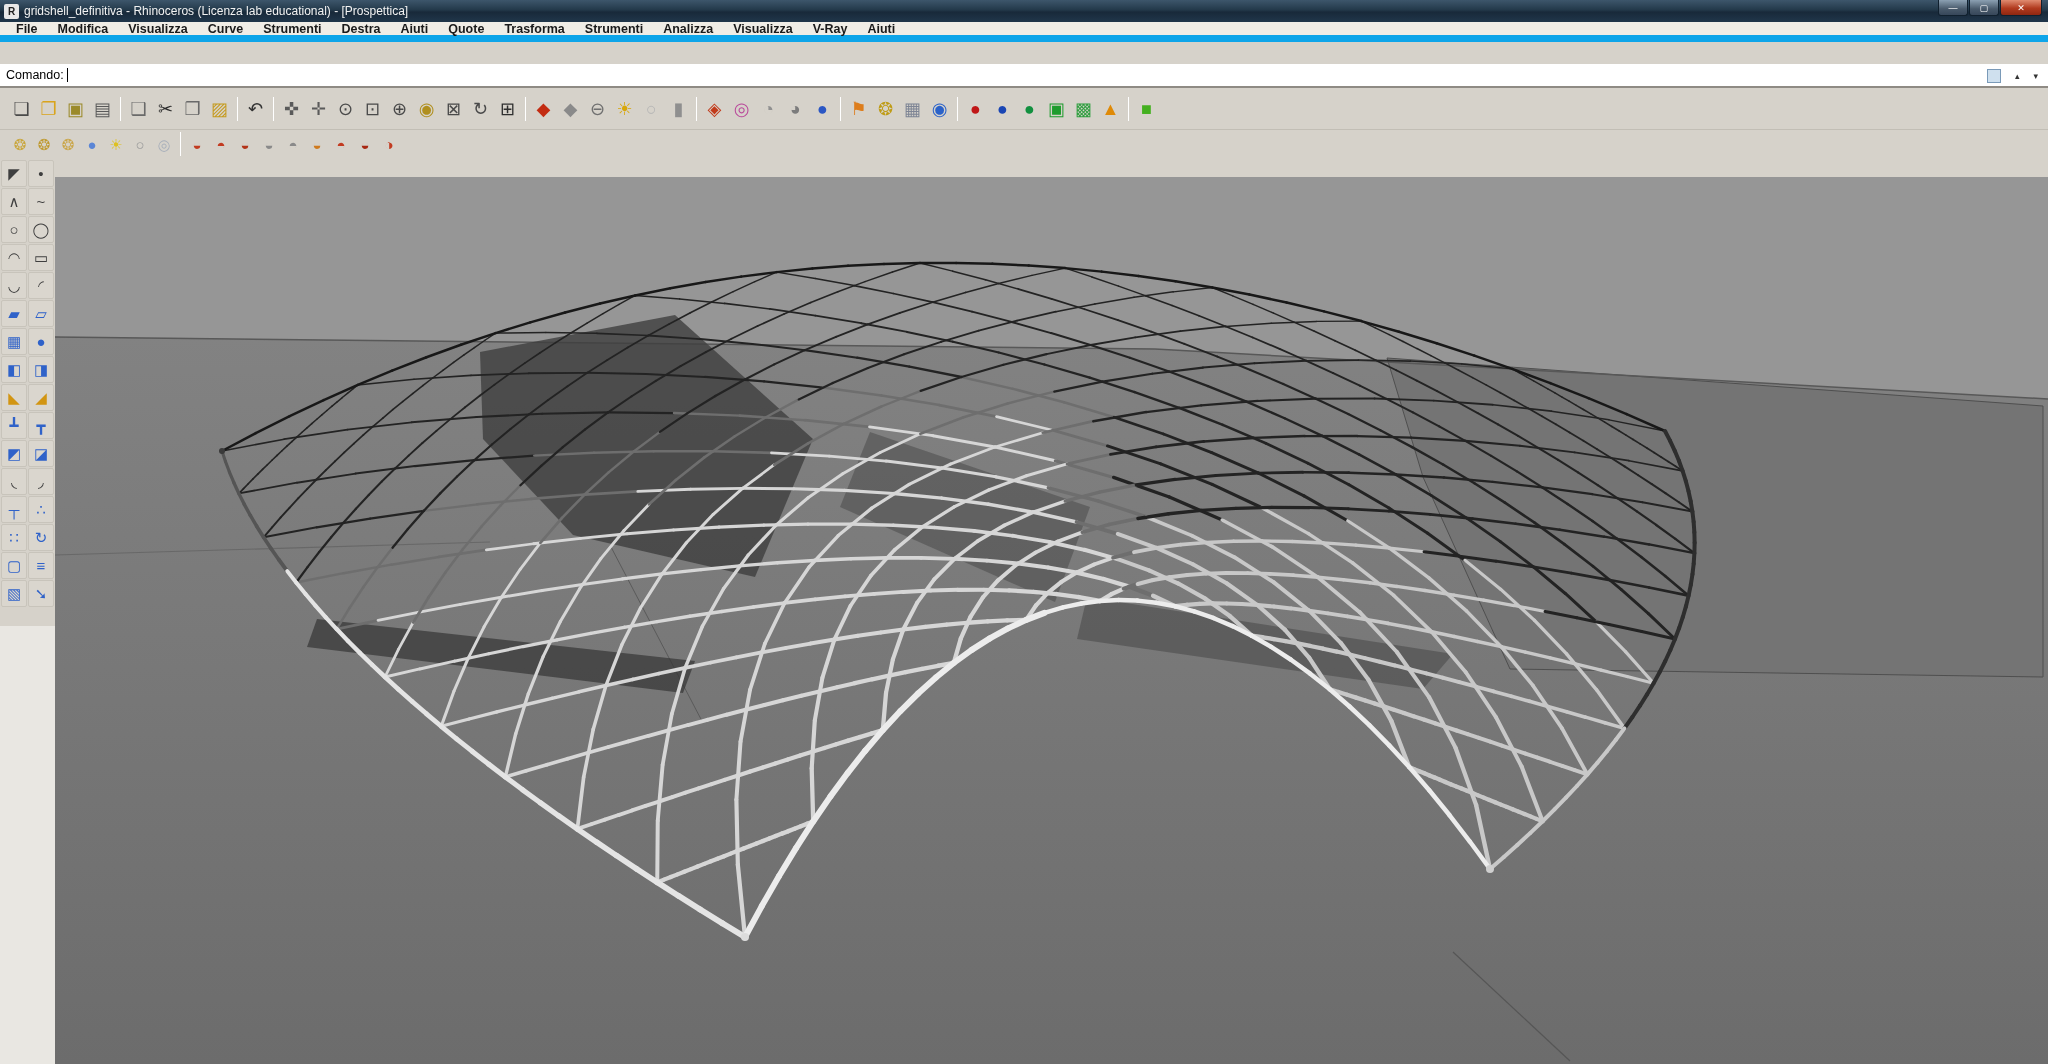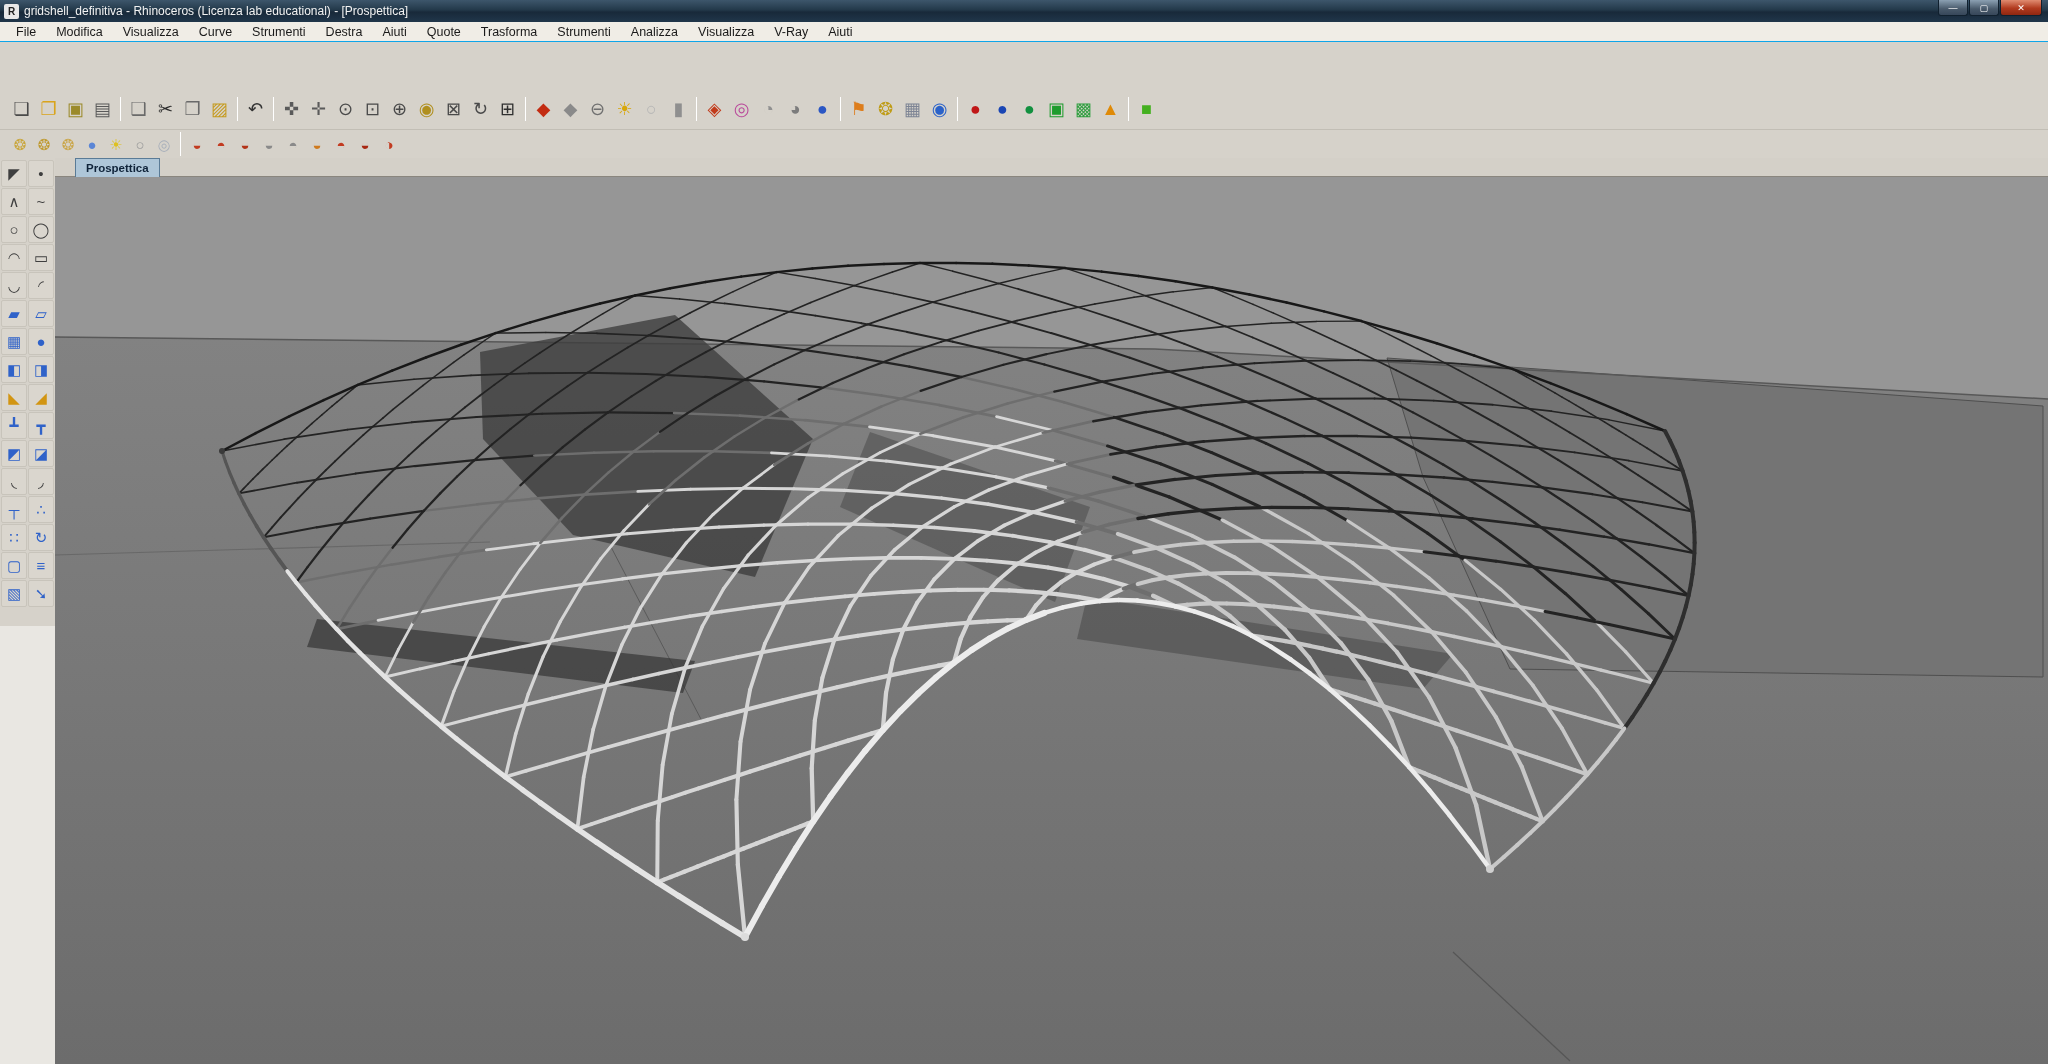--- a/index.html
+++ b/index.html
@@ -13,21 +13,21 @@
   #app-icon{width:15px;height:15px;margin:0 5px 0 4px;background:#e8e8e8;border-radius:2px;
     display:flex;align-items:center;justify-content:center;color:#222;font-size:10px;font-weight:bold;}
   #win-buttons{position:absolute;right:6px;top:0;display:flex;}
   .winbtn{width:30px;height:16px;margin-left:1px;border:1px solid #10202e;border-top:none;
     border-radius:0 0 3px 3px;display:flex;align-items:center;justify-content:center;
     color:#fff;font-size:9px;background:linear-gradient(180deg,#8ba0b2,#48596a 60%,#37475a);}
   .winbtn.close{background:linear-gradient(180deg,#e08b70,#b13a1e 55%,#8f2711);width:42px;}
 
   
   #menubar{position:absolute;left:0;top:22px;width:2048px;height:20px;background:#f0ede6;
-    border-bottom:1px solid #0ea5e9;display:flex;align-items:center;padding-left:6px;}
+    border-bottom:7px solid #0ea5e9;display:flex;align-items:center;padding-left:6px;font-weight:bold;}
   .menu-item{font-size:12.5px;color:#1a1a1a;padding:2px 10px;cursor:default;}
 
   
   #history-line{position:absolute;left:0;top:42px;width:2048px;height:22px;background:#ffffff;
     border-top:1px solid #b5b1a8;border-bottom:1px solid #d8d5cf;
     display:flex;align-items:center;padding-left:6px;font-size:12px;color:#3c3c3c;}
   #command-line{position:absolute;left:0;top:64px;width:2048px;height:24px;background:#ffffff;
     border-bottom:2px solid #8f8b84;display:flex;align-items:center;padding-left:6px;
     font-size:12.5px;color:#000;}
   #caret{display:inline-block;width:1px;height:14px;background:#000;margin-left:3px;}
@@ -88,20 +88,29 @@
       <div class="menu-item">Aiuti</div>
       <div class="menu-item">Quote</div>
       <div class="menu-item">Trasforma</div>
       <div class="menu-item">Strumenti</div>
       <div class="menu-item">Analizza</div>
       <div class="menu-item">Visualizza</div>
       <div class="menu-item">V-Ray</div>
       <div class="menu-item">Aiuti</div>
     </div>
 
+<div id="command-line">
+  <span>Comando:</span>
+  <span id="caret"></span>
+  <div id="cmd-controls">
+    <div id="cmd-box-icon"></div>
+    <span class="cmd-arrow">▴</span>
+    <span class="cmd-arrow">▾</span>
+  </div>
+</div>
 
 <div id="toolbar1">
       <div class="tbtn">
         <span style="color: rgb(74, 74, 74);">❏</span>
       </div>
       <div class="tbtn">
         <span style="color: rgb(217, 164, 28);">❐</span>
       </div>
       <div class="tbtn">
         <span style="color: rgb(155, 138, 42);">▣</span>
@@ -373,23 +382,20 @@
         <div class="sbtn">
           <span style="color: rgb(47, 98, 201);">▧</span>
         </div>
         <div class="sbtn">
           <span style="color: rgb(47, 98, 201);">➘</span>
         </div>
       </div>
   <div id="sidebar-rest"></div>
 </div>
 
-<div id="vp-strip">
-  <div id="vp-tab">Prospettica</div>
-</div>
 <div id="viewport">
   <svg id="vp-svg" width="1993" height="887" viewBox="0 0 1993 887">
         <rect x="0" y="0" width="1993" height="887" fill="#969696"></rect>
         <defs>
           <linearGradient id="gg" x1="0" y1="0" x2="0" y2="1">
             <stop offset="0%" stop-color="#828282"></stop>
             <stop offset="100%" stop-color="#6c6c6c"></stop>
           </linearGradient>
         </defs>
         <polygon points="0,160 1100,172 1993,222 1993,887 0,887" fill="url(#gg)"></polygon>

